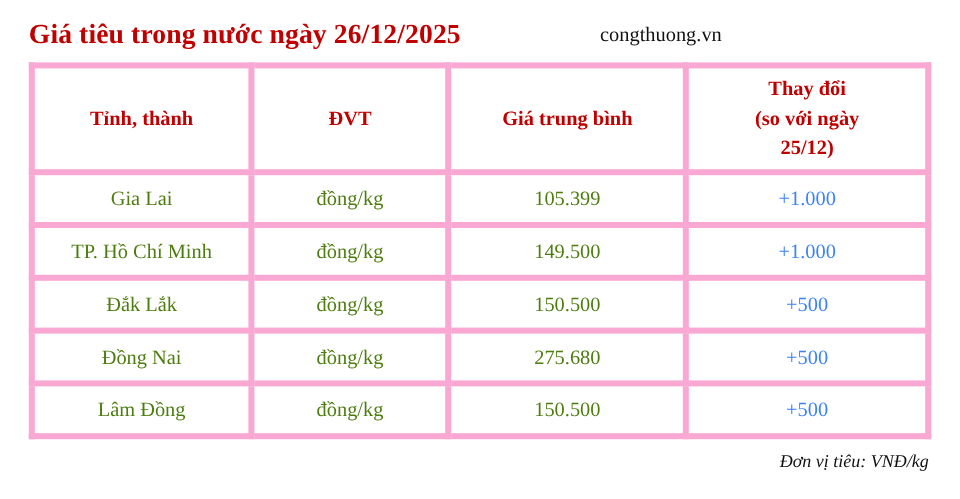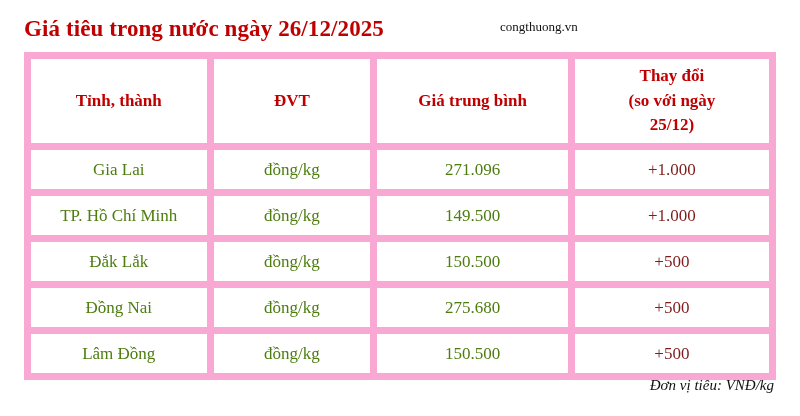--- a/index.html
+++ b/index.html
@@ -37,35 +37,35 @@
     font-size: 23px;
     font-weight: bold;
     color: #c00000;
     white-space: nowrap;
     letter-spacing: 0.1px;
   }
   .brand {
     position: absolute;
     left: 500px;
     top: 3px;
-    font-size: 13px;
+    font-size: 17px;
     color: #111111;
     white-space: nowrap;
   }
   table.price-table {
     position: absolute;
     top: 52px;
     left: 24px;
     width: 752px;
     border-collapse: collapse;
     table-layout: fixed;
   }
   table.price-table td,
   table.price-table th {
-    border: 7px solid #f9a8d4;
+    border: 5px solid #f9a8d4;
     text-align: center;
     vertical-align: middle;
     font-size: 17px;
     padding: 0;
   }
   thead th {
     color: #c00000;
     font-weight: bold;
     font-size: 17px;
     line-height: 1.45;
@@ -74,21 +74,21 @@
   }
   thead th .sub {
     display: block;
   }
   tbody td {
     height: 39px;
     font-weight: normal;
     color: #4d7c0f;
   }
   td.change {
-    color: #7f1d1d;
+    color: #3b82f6;
   }
   .col1 { width: 24.5%; }
   .col2 { width: 22%; }
   .col3 { width: 26.5%; }
   .col4 { width: 27%; }
   .footnote {
     position: absolute;
     right: 26px;
     bottom: 22px;
     font-size: 15px;
@@ -123,21 +123,21 @@
           <span class="sub">Thay đổi</span>
           <span class="sub">(so với ngày</span>
           <span class="sub">25/12)</span>
         </th>
       </tr>
     </thead>
     <tbody>
       <tr>
         <td>Gia Lai</td>
         <td>đồng/kg</td>
-        <td>271.096</td>
+        <td>105.399</td>
         <td class="change">+1.000</td>
       </tr>
       <tr>
         <td>TP. Hồ Chí Minh</td>
         <td>đồng/kg</td>
         <td>149.500</td>
         <td class="change">+1.000</td>
       </tr>
       <tr>
         <td>Đắk Lắk</td>

